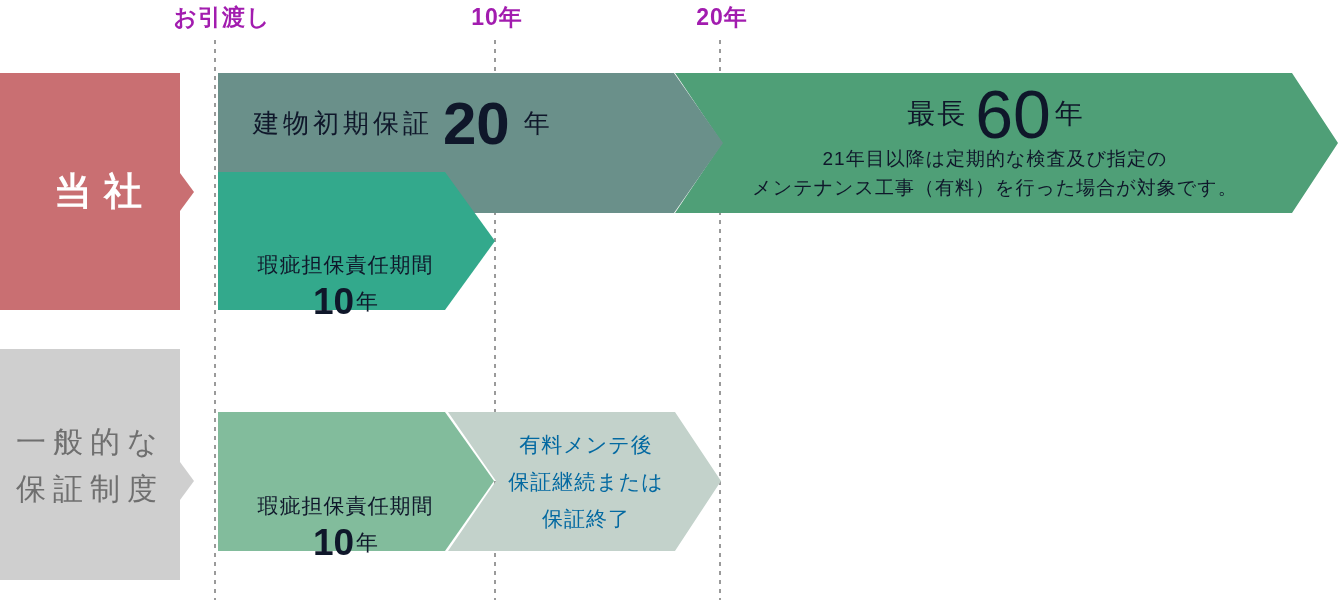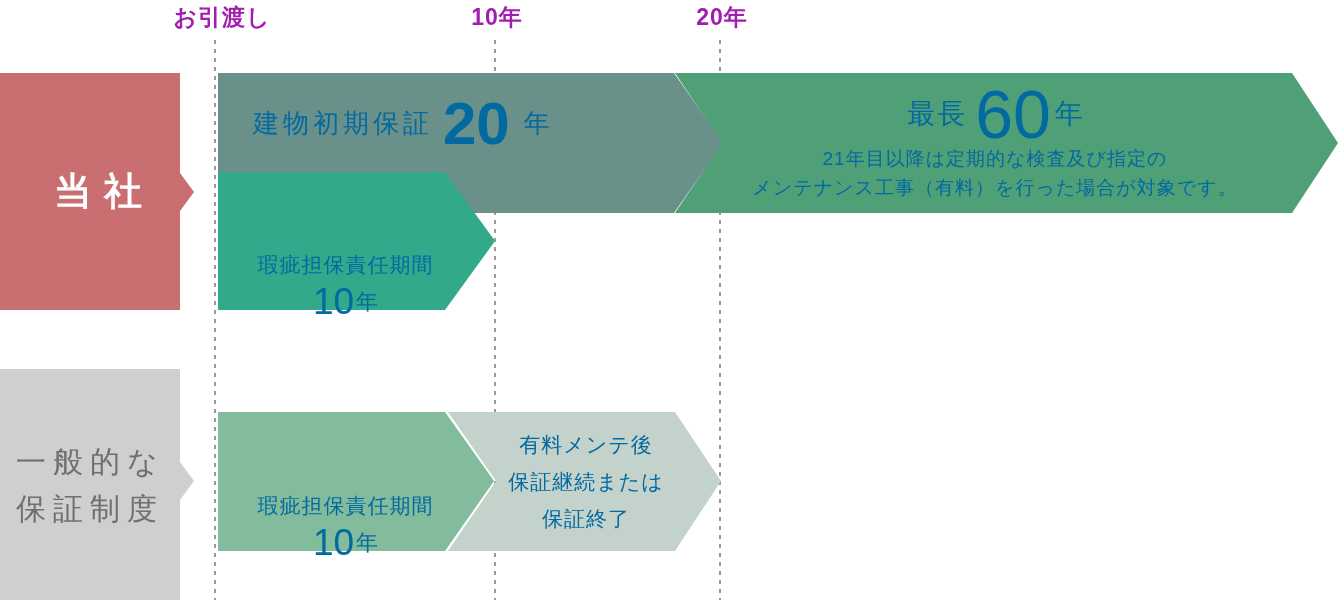--- a/index.html
+++ b/index.html
@@ -33,21 +33,21 @@
     font-weight: bold;
     color: #a21caf;
     letter-spacing: 1px;
     white-space: nowrap;
     z-index: 4;
   }
 
   
   .row-box { position: absolute; left: 0; width: 180px; z-index: 2; }
   .row-box.company { top: 73px; height: 237px; background: #C96F72; }
-  .row-box.general { top: 369px; height: 231px; background: #CFCFCF; padding-left: 20px; }
+  .row-box.general { top: 349px; height: 231px; background: #CFCFCF; padding-left: 20px; }
 
   .row-pointer {
     position: absolute;
     left: 180px;
     width: 14px;
     height: 38px;
     clip-path: polygon(0 0, 100% 50%, 0 100%);
     z-index: 2;
   }
   .row-pointer.company { top: 173px; background: #C96F72; }
@@ -85,21 +85,21 @@
   .band.defect-general {
     top: 412px; height: 139px; background: #82BC9C; z-index: 2;
     clip-path: polygon(218px 0, 445px 0, 494px 69px, 445px 139px, 218px 139px);
   }
   .band.paid-maintenance {
     top: 412px; height: 139px; background: #C3D2CB; z-index: 1;
     clip-path: polygon(448px 0, 675px 0, 721px 69px, 675px 139px, 448px 139px, 496px 69px);
   }
 
   
-  .txt { position: absolute; z-index: 5; color: #0369a1; }
+  .txt { position: absolute; z-index: 5; color: #0f172a; }
 
   .initial-warranty-text {
     left: 253px; top: 73px; height: 100px;
     display: flex; align-items: center;
     white-space: nowrap;
   }
   .initial-warranty-text .prefix { font-size: 26px; letter-spacing: 4px; }
   .initial-warranty-text .big    { font-size: 60px; font-weight: bold; margin: 0 14px 0 10px; }
   .initial-warranty-text .unit   { font-size: 26px; }
 
@@ -117,21 +117,21 @@
   .defect-text {
     left: 218px; width: 255px;
     display: flex; flex-direction: column; align-items: center; justify-content: center;
     text-align: center;
     margin-top: 46px;
   }
   .defect-text.top-row    { top: 172px; height: 138px; }
   .defect-text.bottom-row { top: 412px; height: 139px; }
   .defect-text .title { font-size: 21px; letter-spacing: 1px; white-space: nowrap; }
   .defect-text .line2 { display: flex; align-items: center; margin-top: 2px; }
-  .defect-text .big   { font-size: 37px; font-weight: normal; }
+  .defect-text .big   { font-size: 37px; font-weight: bold; }
   .defect-text .unit  { font-size: 22px; margin-left: 2px; }
 
   .paid-maintenance-text {
     left: 470px; top: 412px; width: 232px; height: 139px;
     display: flex; flex-direction: column; align-items: center; justify-content: center;
     text-align: center;
     color: #0369a1; font-size: 21px; line-height: 37px; letter-spacing: 1px;
     white-space: nowrap;
   }
 </style>

